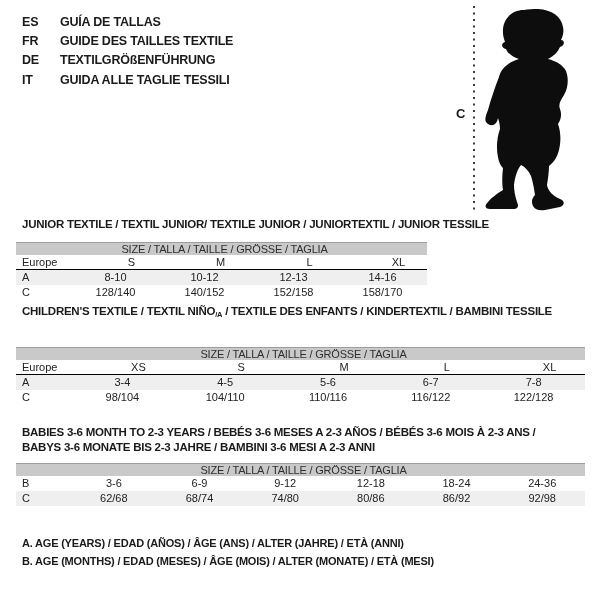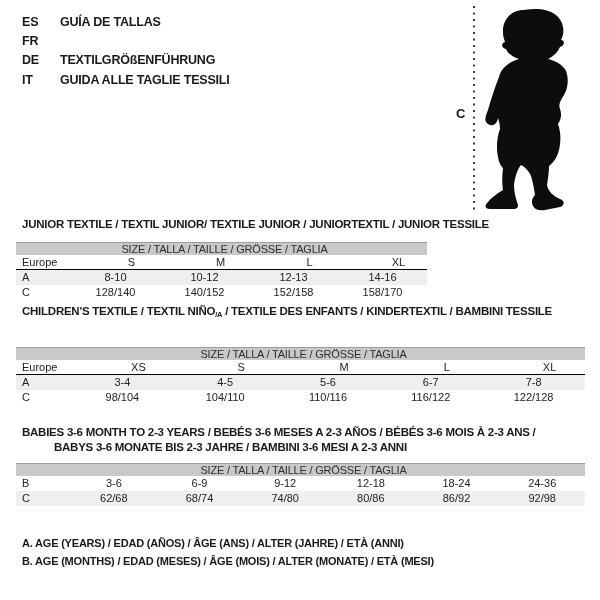--- a/index.html
+++ b/index.html
@@ -57,20 +57,21 @@
 </head>
 <body>
 
 <div class="abs lang-block">
   <div class="lang-row">
     <span class="lang-code">ES</span>
     <span class="lang-label">GUÍA DE TALLAS</span>
   </div>
   <div class="lang-row">
     <span class="lang-code">FR</span>
+    <span class="lang-label">GUIDE DES TAILLES TEXTILE</span>
   </div>
   <div class="lang-row">
     <span class="lang-code">DE</span>
     <span class="lang-label">TEXTILGRÖßENFÜHRUNG</span>
   </div>
   <div class="lang-row">
     <span class="lang-code">IT</span>
     <span class="lang-label">GUIDA ALLE TAGLIE TESSILI</span>
   </div>
 </div>
@@ -172,21 +173,21 @@
     <div class="tl">C</div>
     <div class="tc">98/104</div>
     <div class="tc">104/110</div>
     <div class="tc">110/116</div>
     <div class="tc">116/122</div>
     <div class="tc">122/128</div>
   </div>
 </div>
 
 <div class="abs sec-title" style="top:425px;">BABIES 3-6 MONTH TO 2-3 YEARS / BEBÉS 3-6 MESES A 2-3 AÑOS / BÉBÉS 3-6 MOIS À 2-3 ANS /</div>
-<div class="abs sec-title" style="top:440px;margin-left:32px;">BABYS 3-6 MONATE BIS 2-3 JAHRE / BAMBINI 3-6 MESI A 2-3 ANNI</div>
+<div class="abs sec-title" style="top:440px;">BABYS 3-6 MONATE BIS 2-3 JAHRE / BAMBINI 3-6 MESI A 2-3 ANNI</div>
 <div class="abs tbl" style="top:463px; width:569px;">
   <div class="tbl-head">SIZE / TALLA / TAILLE / GRÖSSE / TAGLIA</div>
   <div class="trow">
     <div class="tl">B</div>
     <div class="tc">3-6</div>
     <div class="tc">6-9</div>
     <div class="tc">9-12</div>
     <div class="tc">12-18</div>
     <div class="tc">18-24</div>
     <div class="tc">24-36</div>

